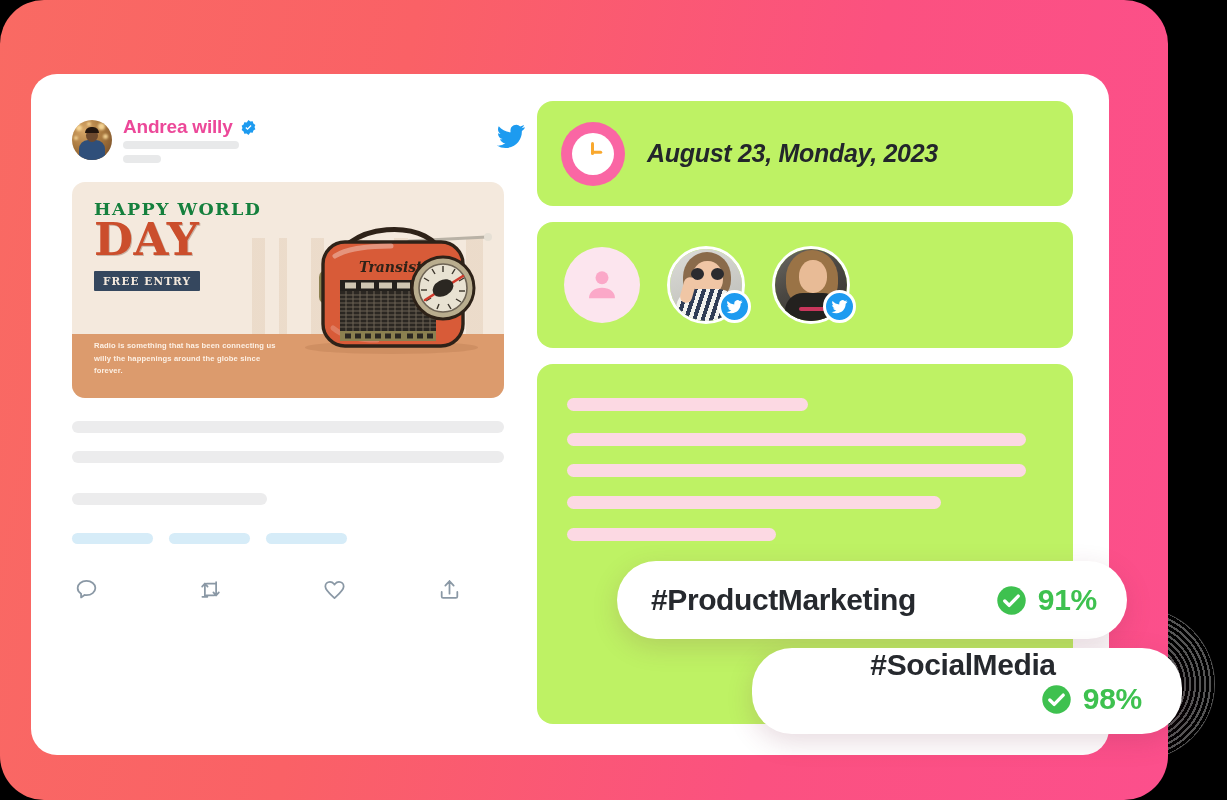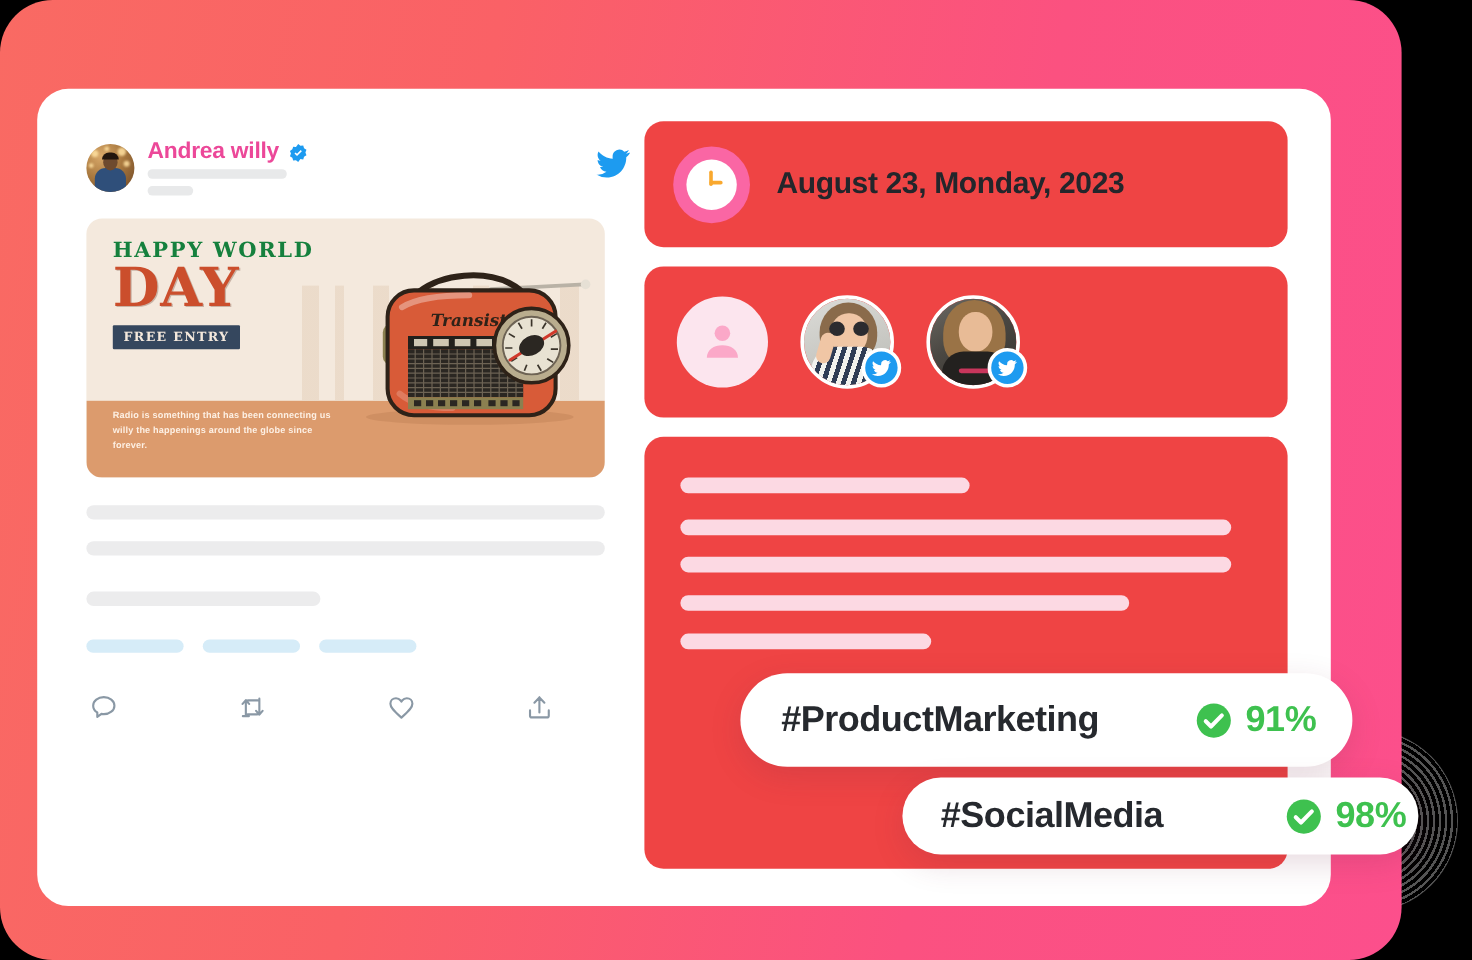--- a/index.html
+++ b/index.html
@@ -178,21 +178,21 @@
   .actions { margin-top: 33px; display: flex; width: 400px; }
   .act { width: 25px; height: 25px; color: #8a98a5; }
   .act:nth-child(1) { margin-left: 2px; }
   .act:nth-child(2) { margin-left: 99px; }
   .act:nth-child(3) { margin-left: 99px; }
   .act:nth-child(4) { margin-left: 90px; }
 
   
   .right-col { position: absolute; left: 506px; top: 27px; width: 536px; }
 
-  .panel { border-radius: 16px; background: #ef4444; }
+  .panel { border-radius: 16px; background: #bef264; font-style: italic; }
   .panel-date { display: flex; align-items: center; height: 105px; padding-left: 24px; gap: 22px; }
 
   .clock {
     width: 64px; height: 64px; border-radius: 50%;
     background: #fa66a4;
     display: flex; align-items: center; justify-content: center;
     flex: 0 0 auto;
   }
   .clock-face {
     position: relative;
@@ -254,21 +254,21 @@
   
   .tag-chip {
     position: absolute;
     display: flex; align-items: center;
     background: #ffffff;
     border-radius: 40px;
     box-shadow: 0 8px 26px rgba(120,40,70,.17);
     z-index: 6;
   }
   .tag-chip.one { left: 617px; top: 561px; width: 510px; height: 78px; padding: 0 30px 0 34px; }
-  .tag-chip.two { left: 752px; top: 648px; width: 430px; height: 64px; padding: 0 10px 0 32px; }
+  .tag-chip.two { left: 752px; top: 648px; width: 430px; height: 86px; padding: 0 40px 0 32px; flex-direction: column; }
 
   .tag-label { font-size: 30px; font-weight: 700; color: #26292e; letter-spacing: -.4px; }
   .tag-right { margin-left: auto; display: flex; align-items: center; gap: 11px; }
   .check { width: 31px; height: 31px; }
   .tag-pct { font-size: 30px; font-weight: 700; color: #3ec14f; letter-spacing: -.3px; }
 </style>
 </head>
 <body>
 
 <div id="stage">

